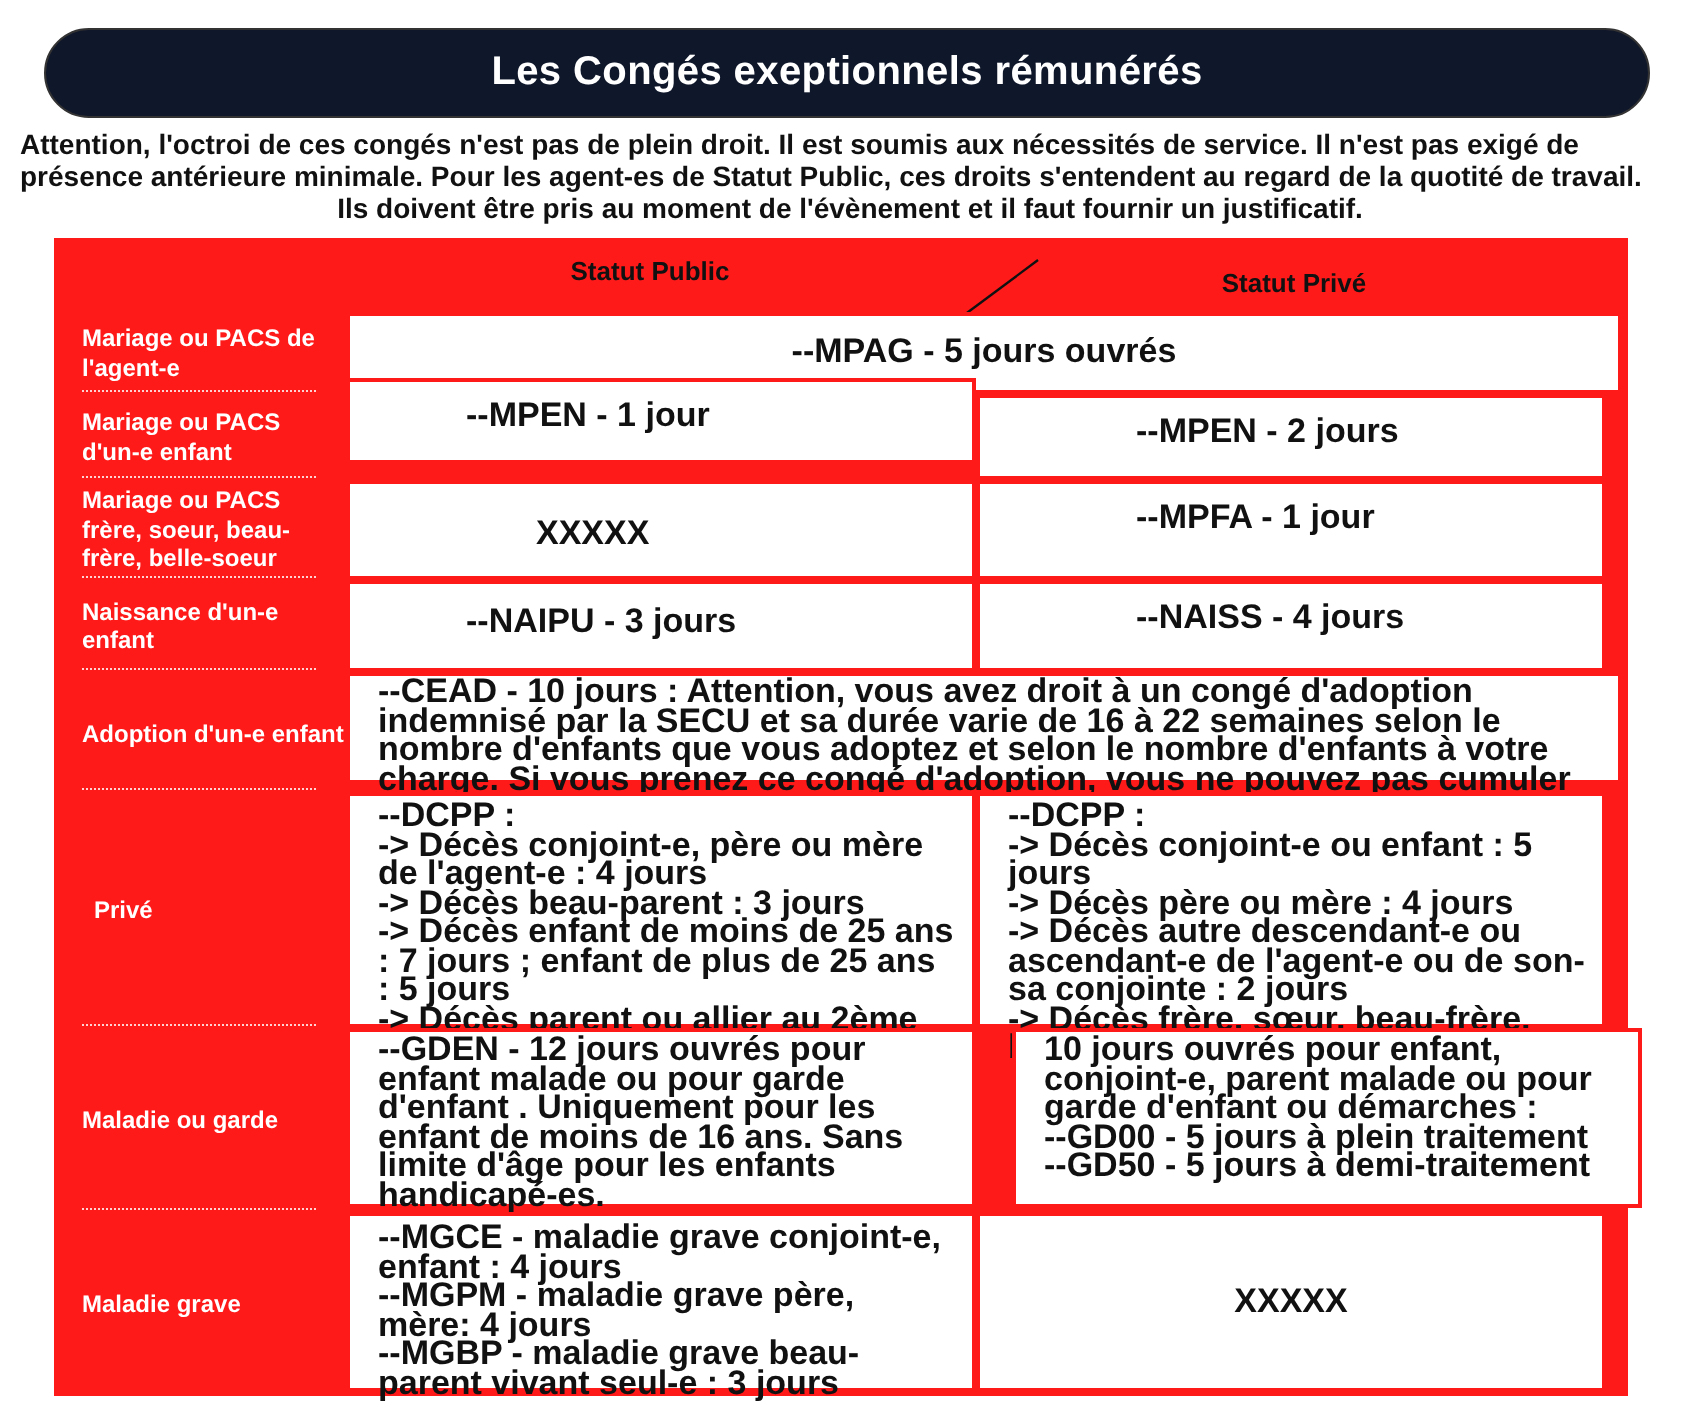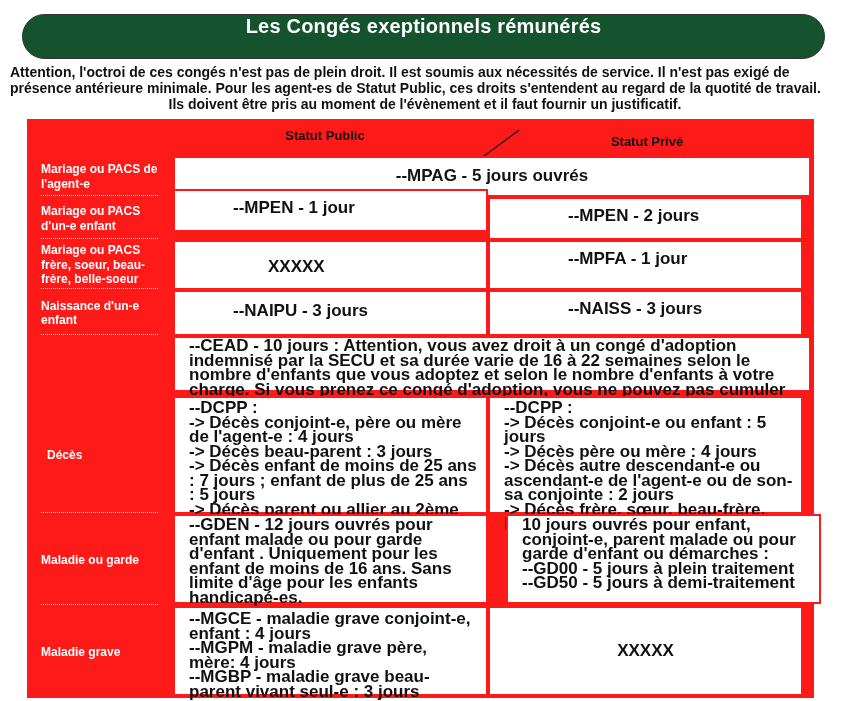--- a/index.html
+++ b/index.html
@@ -1,22 +1,22 @@
 <!DOCTYPE html>
 <html><head>
 <meta charset="utf-8">
 <style>
   * { box-sizing: border-box; margin: 0; padding: 0; }
   html, body { width: 847px; height: 701px; background: #ffffff; overflow: hidden; }
   body { font-family: "Liberation Sans", sans-serif; color: #111; position: relative; }
 
   .title-bar {
     position: absolute; left: 22px; top: 14px; width: 803px; height: 45px;
-    background: #14532d; border: 1.5px solid #333; border-radius: 24px;
-    display: flex; align-items: flex-start; justify-content: center;
+    background: #0f172a; border: 1.5px solid #333; border-radius: 24px;
+    display: flex; align-items: center; justify-content: center;
     color: #fff; font-weight: bold; font-size: 20px; letter-spacing: 0.2px;
   }
   .intro {
     position: absolute; left: 10px; top: 64px; width: 830px;
     font-size: 14px; font-weight: bold; line-height: 16px; color: #111;
   }
   .intro .center { display: block; text-align: center; }
 
   .table {
     position: absolute; left: 27px; top: 119px; width: 787px; height: 579px;
@@ -84,28 +84,29 @@
   </div>
   <div class="cell" style="left:461px;top:121px;width:315px;height:50px;padding:10px 0 0 78px;">
     <span>--MPFA  - 1 jour</span>
   </div>
 
   <div class="label sep" style="top:171px;height:46px;">Naissance d'un-e enfant</div>
   <div class="cell" style="left:146px;top:171px;width:315px;height:46px;padding:12px 0 0 58px;">
     <span>--NAIPU - 3 jours</span>
   </div>
   <div class="cell" style="left:461px;top:171px;width:315px;height:46px;padding:10px 0 0 78px;">
-    <span>--NAISS - 3 jours</span>
+    <span>--NAISS - 4 jours</span>
   </div>
 
+  <div class="label sep" style="top:219px;height:58px;">Adoption d'un-e enfant</div>
   <div class="cell" style="left:146px;top:217px;width:638px;height:56px;padding:1px 8px 0 14px;">
     <span class="txt">--CEAD - 10 jours : Attention, vous avez droit à un congé d'adoption indemnisé par la SECU et sa durée varie de 16 à 22 semaines  selon le nombre d'enfants que vous adoptez et selon le nombre d'enfants à votre charge. Si vous prenez ce congé d'adoption, vous ne pouvez pas cumuler avec les 10 jours.</span>
   </div>
 
-  <div class="label sep" style="top:277px;height:118px;padding-left:20px;">Décès</div>
+  <div class="label sep" style="top:277px;height:118px;padding-left:20px;">Privé</div>
   <div class="cell" style="left:146px;top:277px;width:315px;height:118px;padding:3px 8px 0 14px;">
     <span class="txt">--DCPP :
 -&gt; Décès  conjoint-e, père ou mère de l'agent-e : 4 jours
 -&gt; Décès  beau-parent : 3 jours
 -&gt; Décès enfant de moins de 25 ans : 7 jours ; enfant de plus de 25 ans : 5 jours
 -&gt; Décès parent ou allier au 2ème degré: 1 jour</span>
   </div>
   <div class="cell" style="left:461px;top:277px;width:315px;height:118px;padding:3px 8px 0 14px;">
     <span class="txt">--DCPP :
 -&gt; Décès  conjoint-e ou enfant  : 5 jours

